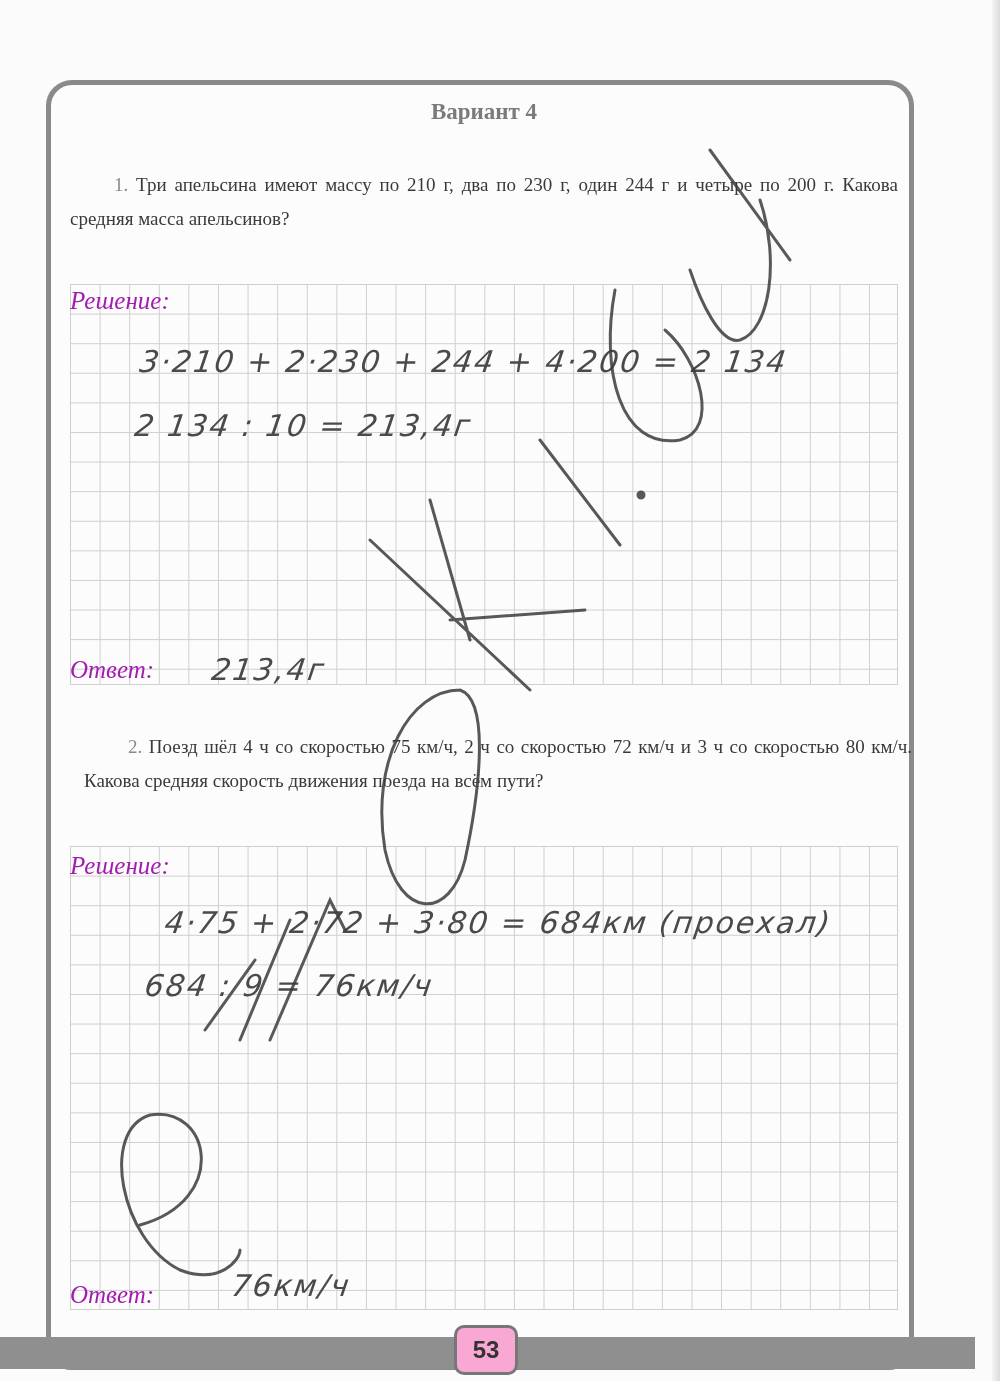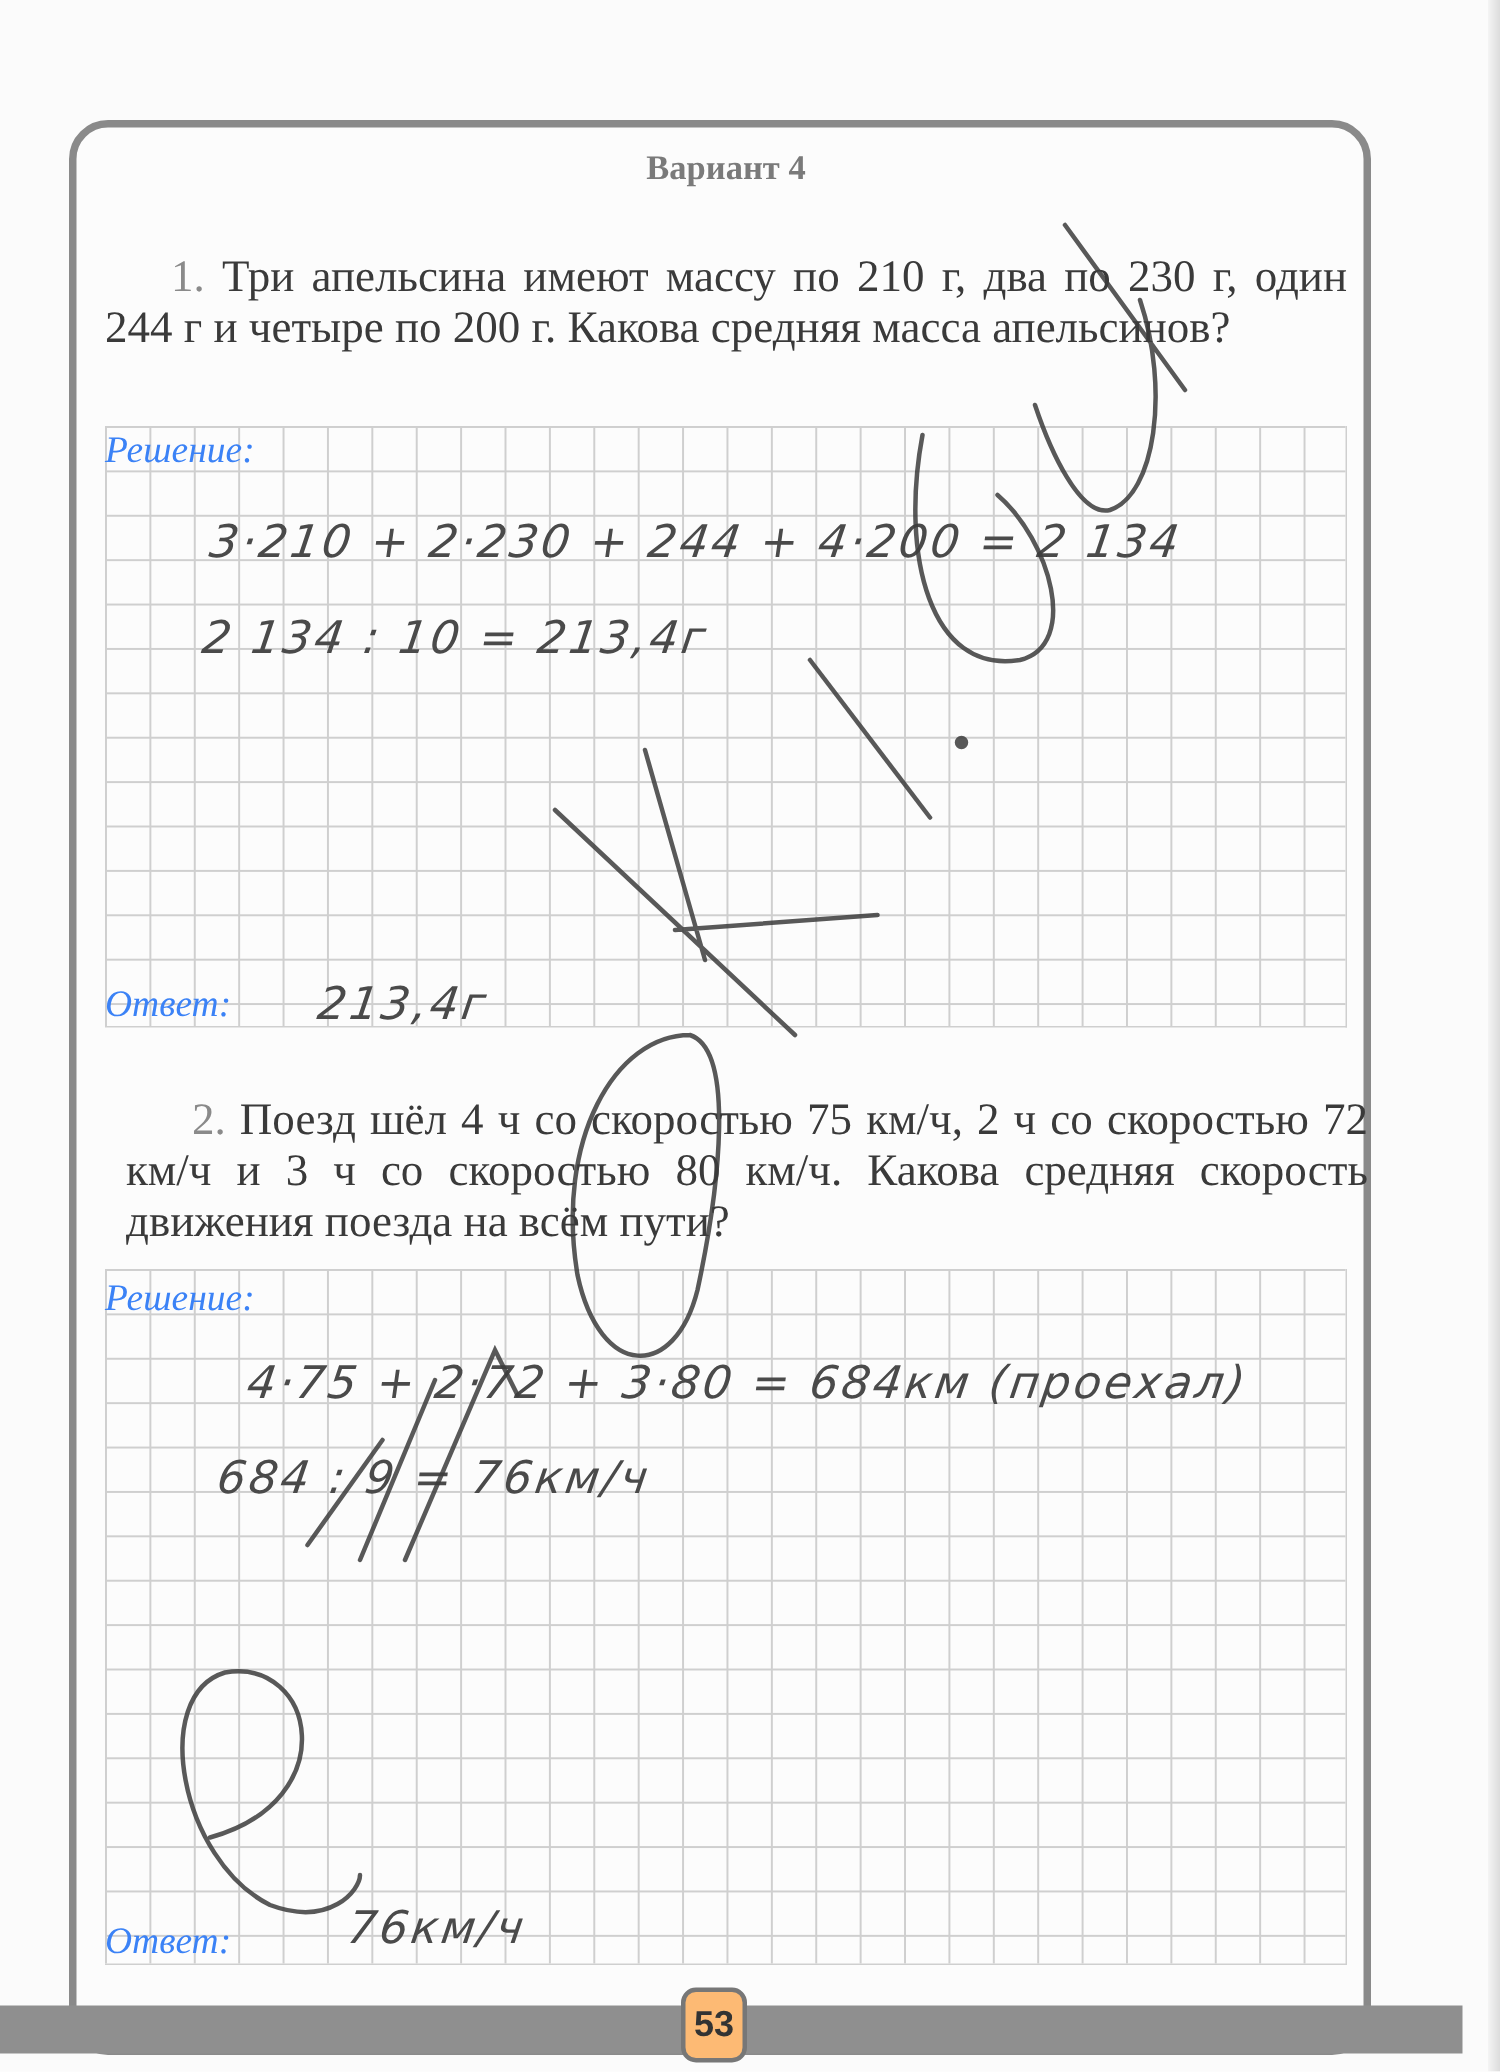--- a/index.html
+++ b/index.html
@@ -14,48 +14,48 @@
     border:5px solid #8a8a8a; border-radius:26px; box-sizing:border-box;
     background:#fcfcfc;
   }
   .variant {
     position:absolute; left:0; width:968px; top:99px; text-align:center;
     font-family:Liberation Serif, serif;
     font-weight:bold; font-size:23px; color:#7a7a7a;
   }
   .task {
     position:absolute; left:70px; width:828px;
-    font-size:30px; line-height:34px; text-align:justify; color:#3a3a3a;
+    font-size:19px; line-height:34px; text-align:justify; color:#3a3a3a;
   }
   .task .num { color:#8a8a8a; padding-left:44px; }
   .grid {
     position:absolute; left:70px; width:828px;
     background-image:
       linear-gradient(to right, #cfcfcf 1px, transparent 1px),
       linear-gradient(to bottom, #cfcfcf 1px, transparent 1px);
     background-size:29.6px 29.6px;
     border-right:1px solid #cfcfcf; border-bottom:1px solid #cfcfcf;
     box-sizing:border-box;
   }
   .label {
-    position:absolute; font-style:italic; font-size:25px; color:#3b82f6;
+    position:absolute; font-style:italic; font-size:25px; color:#a21caf;
     background:transparent;
   }
   .hand {
     position:absolute; font-family:"DejaVu Sans", sans-serif; font-style:italic;
     font-size:30px; color:#4a4a4a; letter-spacing:2px; white-space:nowrap;
     transform:skewX(-8deg);
   }
   .footer-bar {
     position:absolute; left:0; top:1337px; width:975px; height:32px;
     background:#8f8f8f;
   }
   .page-badge {
-    position:absolute; left:454px; top:1325px; width:44px; height:50px;
-    border:3px solid #777; border-radius:10px; background:#fdba74;
+    position:absolute; left:454px; top:1325px; width:64px; height:50px;
+    border:3px solid #777; border-radius:10px; background:#f9a8d4;
     box-sizing:border-box; text-align:center; line-height:44px;
     font-family:"Liberation Sans", "DejaVu Sans", sans-serif; font-weight:bold;
     font-size:24px; color:#333;
   }
   .right-edge {
     position:absolute; left:992px; top:0; width:8px; height:1381px;
     background:linear-gradient(to right, #f4f4f4, #dcdcdc);
   }
   svg.scribble { position:absolute; left:0; top:0; pointer-events:none; }
 </style>

